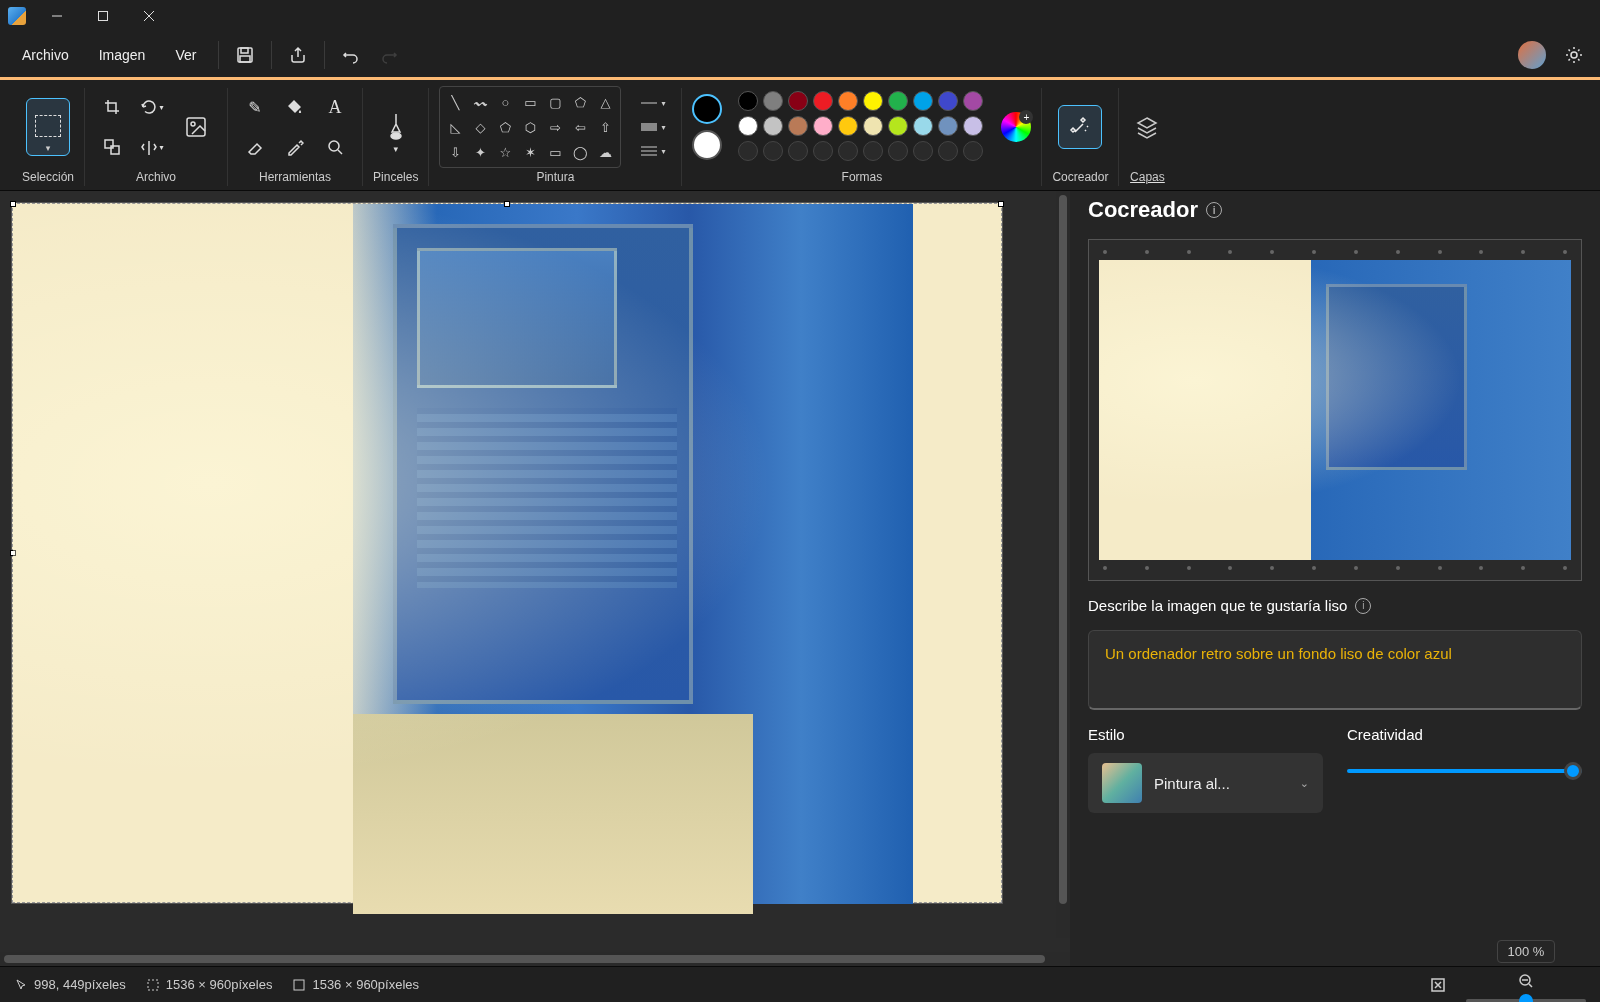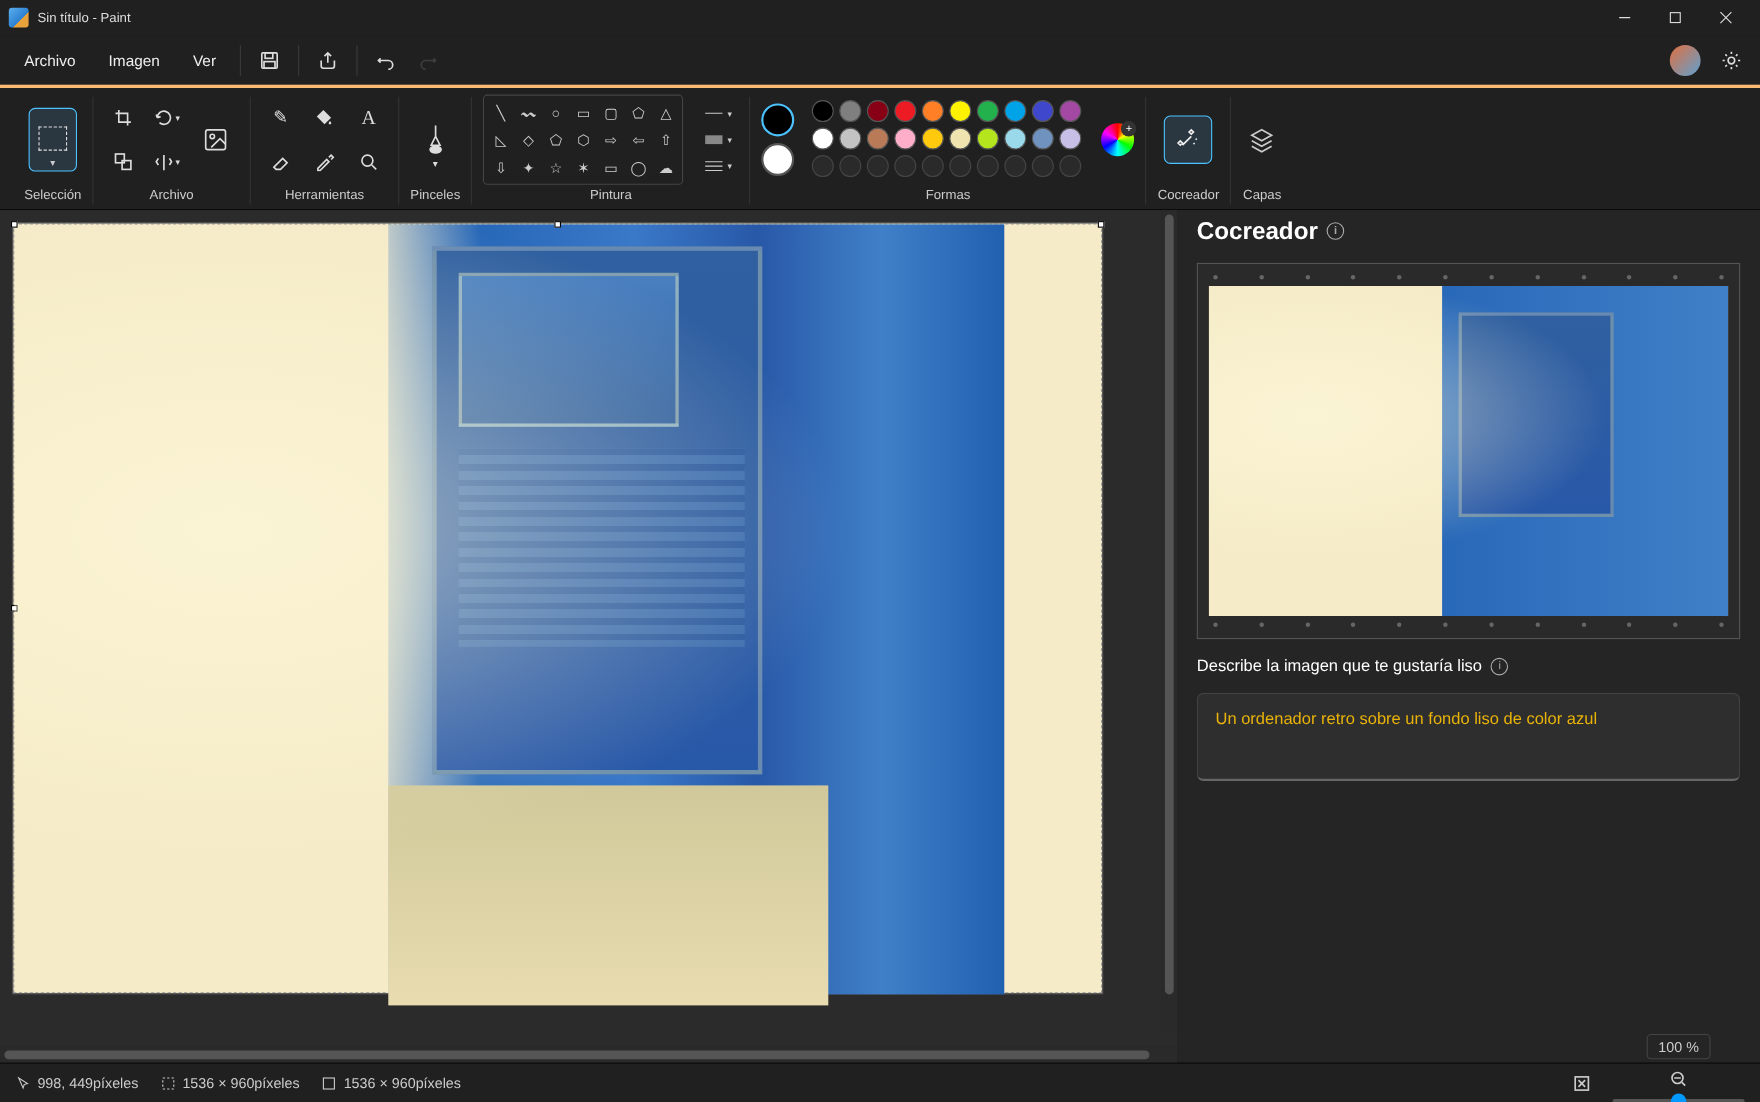--- a/index.html
+++ b/index.html
@@ -17,21 +17,21 @@
 .menuitem { padding: 8px 14px; font-size: 14px; color: #eee; border-radius: 4px; cursor: pointer; }
 .menusep { width: 1px; height: 28px; background: #3a3a3a; margin: 0 6px; }
 .menuicon { width: 36px; height: 36px; display: flex; align-items: center; justify-content: center; color: #ddd; border-radius: 4px; cursor: pointer; }
 .menuicon.disabled { opacity: 0.35; cursor: default; }
 .menuspacer { flex: 1; }
 .usericon { width: 28px; height: 28px; border-radius: 50%; background: linear-gradient(135deg,#e07040,#60a0d0); margin-right: 8px; }
 
 
 .ribbon { background: #202020; display: flex; padding: 8px 12px 4px; gap: 0; border-bottom: 1px solid #0a0a0a; }
 .ribgroup { display: flex; flex-direction: column; align-items: center; padding: 0 10px; border-right: 1px solid #333; }
-.ribgroup:last-child { border-right: none; }
+.ribgroup:last-child { border-right: none; text-decoration: underline; }
 .ribgroup .tools { display: flex; align-items: center; gap: 6px; height: 78px; }
 .ribgroup .label { font-size: 12px; color: #ccc; padding: 4px 0 2px; }
 .bigbtn { width: 44px; height: 58px; border: 1px solid #4cc2ff; border-radius: 6px; background: #2a3640; display: flex; flex-direction: column; align-items: center; justify-content: center; cursor: pointer; position: relative; }
 .bigbtn .selrect { width: 26px; height: 22px; border: 1.5px dashed #ddd; margin-bottom: 2px; }
 .bigbtn .caret { font-size: 9px; color: #ccc; position: absolute; bottom: 2px; }
 .toolcol { display: flex; flex-direction: column; gap: 6px; }
 .toolbtn { width: 34px; height: 34px; display: flex; align-items: center; justify-content: center; color: #ddd; border-radius: 4px; cursor: pointer; font-size: 16px; }
 .toolbtn .caret { font-size: 8px; margin-left: 3px; }
 .brushbtn { width: 34px; height: 58px; display: flex; flex-direction: column; align-items: center; justify-content: center; color: #ddd; border-radius: 4px; cursor: pointer; position: relative; }
 .brushbtn svg { }
@@ -107,21 +107,20 @@
 .staticon { display: inline-flex; align-items: center; gap: 6px; }
 
 svg { display: block; }
 .infoicon { width: 16px; height: 16px; border: 1.5px solid #aaa; border-radius: 50%; display: inline-flex; align-items: center; justify-content: center; font-size: 10px; color: #aaa; }
 </style>
 </head>
 <body>
 
 <div class="titlebar">
   <div class="appicon"></div>
-  <div class="title">Sin título - Paint</div>
   <div class="winbtns">
     <div class="winbtn">
         <svg width="12" height="12">
           <line x1="1" y1="6" x2="11" y2="6" stroke="#ddd" stroke-width="1"></line>
         </svg>
       </div>
     <div class="winbtn">
         <svg width="12" height="12">
           <rect x="1.5" y="1.5" width="9" height="9" fill="none" stroke="#ddd" stroke-width="1"></rect>
         </svg>
@@ -452,20 +451,37 @@
           <span></span>
           <span></span>
           <span></span>
         </div>
     </div>
     <div class="promptlabel">
         <span>Describe la imagen que te gustaría liso</span> 
         <span class="infoicon">i</span>
       </div>
     <div class="promptbox">Un ordenador retro sobre un fondo liso de color azul</div>
+    <div class="row2">
+      <div class="col">
+        <div class="collabel">Estilo</div>
+        <div class="stylebtn">
+          <div class="thumb"></div>
+          <div class="txt">Pintura al...</div>
+          <div class="caret">⌄</div>
+        </div>
+      </div>
+      <div class="col">
+        <div class="collabel">Creatividad</div>
+        <div class="slider">
+          <div class="track"></div>
+          <div class="knob"></div>
+        </div>
+      </div>
+    </div>
   </div>
 </div>
 
 <div class="statusbar">
   <span class="staticon">
       <svg width="14" height="14" fill="none" stroke="#ccc" stroke-width="1">
         <path d="M3 2l8 5-3 1-1 3z"></path>
       </svg>
       <span>998, 449píxeles</span>
     </span>

